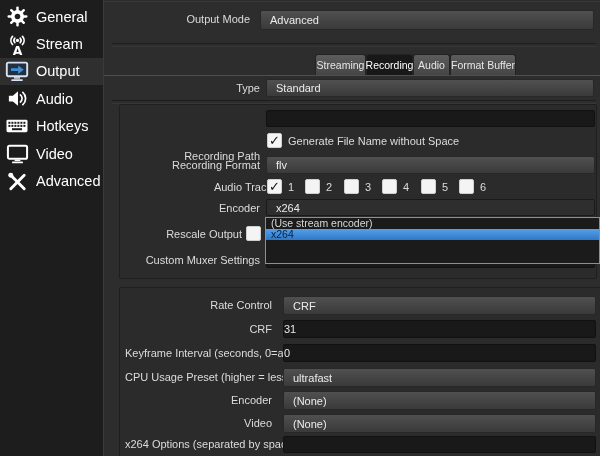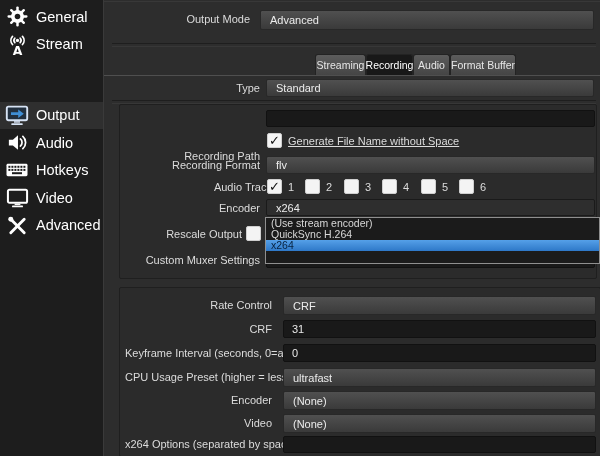--- a/index.html
+++ b/index.html
@@ -5,33 +5,33 @@
   html,body{margin:0;padding:0;}
   body{
     width:600px;height:456px;position:relative;overflow:hidden;
     background:#2d2d2d;
     font-family:"Liberation Sans","DejaVu Sans",sans-serif;
     -webkit-font-smoothing:antialiased;
   }
   
   .sidebar{position:absolute;left:0;top:0;width:103px;height:456px;background:#1d1d1d;padding-top:3px;box-sizing:border-box;}
   .side-item{height:27.4px;display:flex;align-items:center;gap:6px;padding-left:4px;cursor:default;}
-  .side-item.sel{background:#2f2f2f;margin-top:44px;}
+  .side-item.sel{background:#2f2f2f;}
   .side-item .ic{width:26px;height:24px;display:flex;align-items:center;justify-content:center;flex:0 0 26px;}
   .side-item .lbl{color:#ffffff;font-size:14.5px;white-space:nowrap;}
   .vline{position:absolute;left:103px;top:0;width:1px;height:456px;background:#3a3a3a;}
   .topline{position:absolute;left:104px;top:1px;width:496px;height:1px;background:#383838;}
   
   .label{position:absolute;font-size:11px;color:#dcdcdc;text-align:right;height:13px;line-height:13px;white-space:nowrap;}
   .combo{position:absolute;background:linear-gradient(180deg,#505050,#3a3a3a);border:1px solid #282828;border-radius:2px;
          font-size:11px;color:#ececec;display:flex;align-items:center;padding-left:9px;box-sizing:border-box;}
   .combo-dark{position:absolute;background:#2e2e2e;border:1px solid #1a1a1a;border-radius:2px;
          font-size:11px;color:#ececec;display:flex;align-items:center;padding-left:9px;box-sizing:border-box;}
   .tinput{position:absolute;background:#191919;border:1px solid #111111;border-radius:2px;
-         font-size:11px;color:#e8e8e8;display:flex;align-items:center;padding-left:8px;box-sizing:border-box;}
+         font-size:11px;color:#e8e8e8;display:flex;align-items:center;box-sizing:border-box;}
   .cb{position:absolute;width:15px;height:15px;background:#f4f4f4;border:1px solid #cfcfcf;border-radius:2px;box-sizing:border-box;
       display:flex;align-items:center;justify-content:center;font-size:13px;font-weight:bold;color:#111;line-height:13px;}
   .cbnum{position:absolute;font-size:11px;color:#dcdcdc;height:13px;line-height:13px;}
   .divider{position:absolute;height:2px;border-top:1px solid #1e1e1e;border-bottom:1px solid #373737;box-sizing:content-box;}
   .groupbox{position:absolute;background:#2b2b2b;border:1px solid #1f1f1f;border-radius:2px;box-sizing:border-box;}
   
   .tab{position:absolute;top:54px;height:21px;box-sizing:border-box;border:1px solid #232323;border-bottom:none;
        border-radius:3px 3px 0 0;background:linear-gradient(180deg,#5c5c5c,#454545);
        color:#e6e6e6;font-size:10.5px;display:flex;align-items:center;justify-content:center;cursor:default;}
   .tab.sel{background:#181818;color:#ffffff;}
@@ -185,21 +185,21 @@
 <div class="divider" style="left:112px;top:100px;width:484px;"></div>
 
 <div class="groupbox" style="left:119px;top:104px;width:478px;height:175px;"></div>
 
 <div class="label" style="left:104px;top:112px;width:156px;margin-top:38px;">Recording Path</div>
 <div class="tinput" style="left:266px;top:110px;width:329px;height:17px;"></div>
 
 <div class="cb" style="left:267px;top:133px;">
     <span>✓</span>
   </div>
-<div class="label" style="left:288px;top:135px;width:220px;text-align:left;text-decoration:underline;">Generate File Name without Space</div>
+<div class="label" style="left:288px;top:135px;width:220px;text-align:left;">Generate File Name without Space</div>
 
 <div class="label" style="left:104px;top:159px;width:156px;">Recording Format</div>
 <div class="combo" style="left:266px;top:156px;width:329px;height:18px;">
   <span>flv</span>
 </div>
 
 <div class="label" style="left:116px;top:181px;width:156px;">Audio Track</div>
 <div class="cb" style="left:267px;top:179px;">
     <span>✓</span>
   </div>
@@ -221,21 +221,20 @@
 </div>
 
 <div class="label" style="left:104px;top:228px;width:138px;">Rescale Output</div>
 <div class="cb" style="left:246px;top:226px;"></div>
 
 <div class="label" style="left:104px;top:254px;width:156px;">Custom Muxer Settings</div>
 <div class="tinput" style="left:266px;top:252px;width:329px;height:16px;"></div>
 
 <div class="popup">
   <div class="opt">(Use stream encoder)</div>
-  <div class="opt">QuickSync H.264</div>
   <div class="opt sel">x264</div>
 </div>
 
 <div class="groupbox" style="left:119px;top:287px;width:482px;height:170px;"></div>
 
 <div class="label" style="left:125px;top:299px;width:147px;">Rate Control</div>
 <div class="combo" style="left:283px;top:296px;width:313px;height:19px;">
   <span>CRF</span>
 </div>
 

